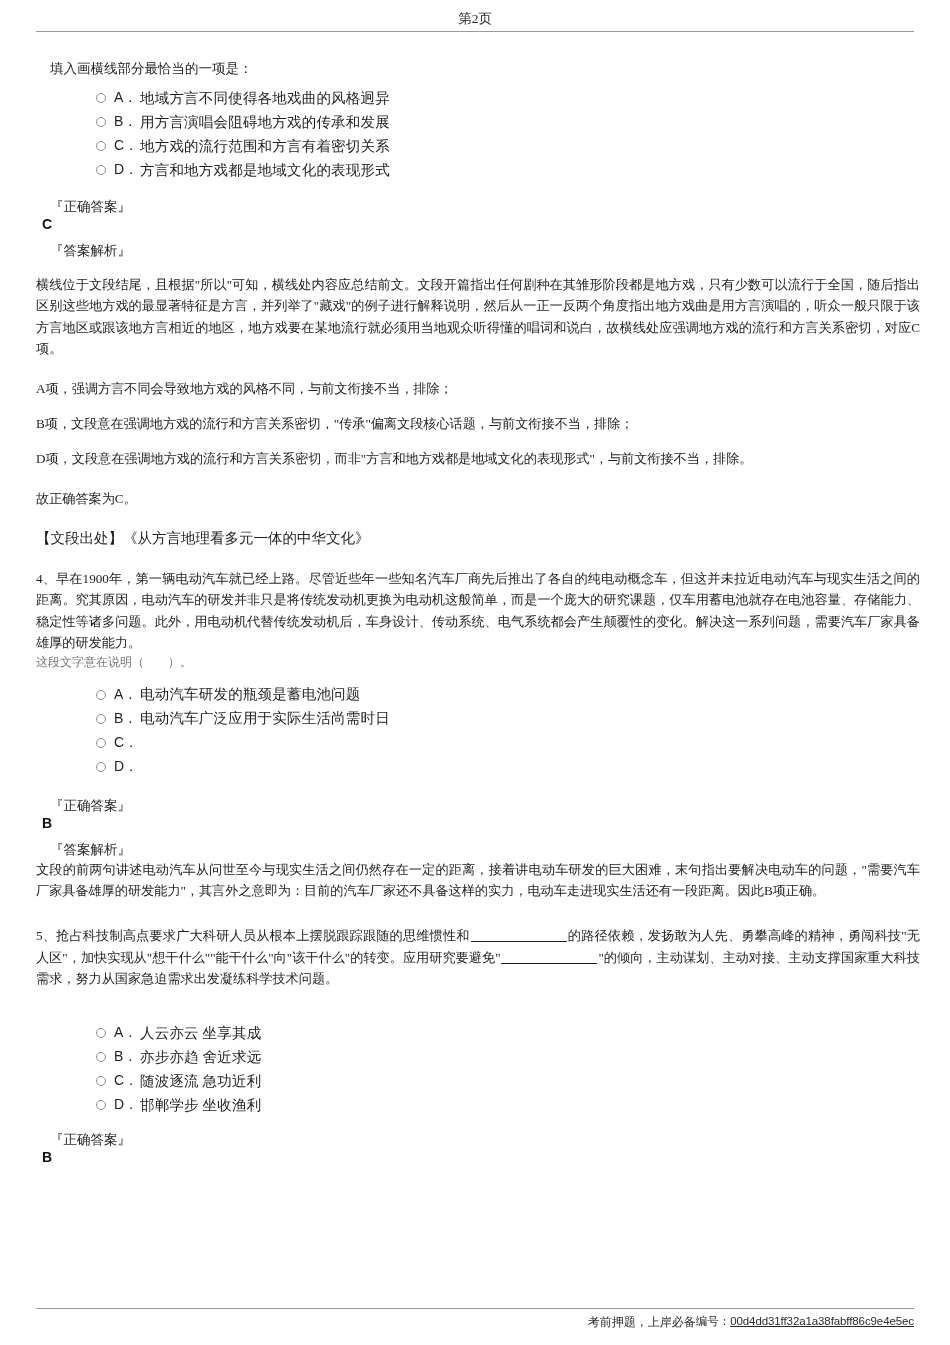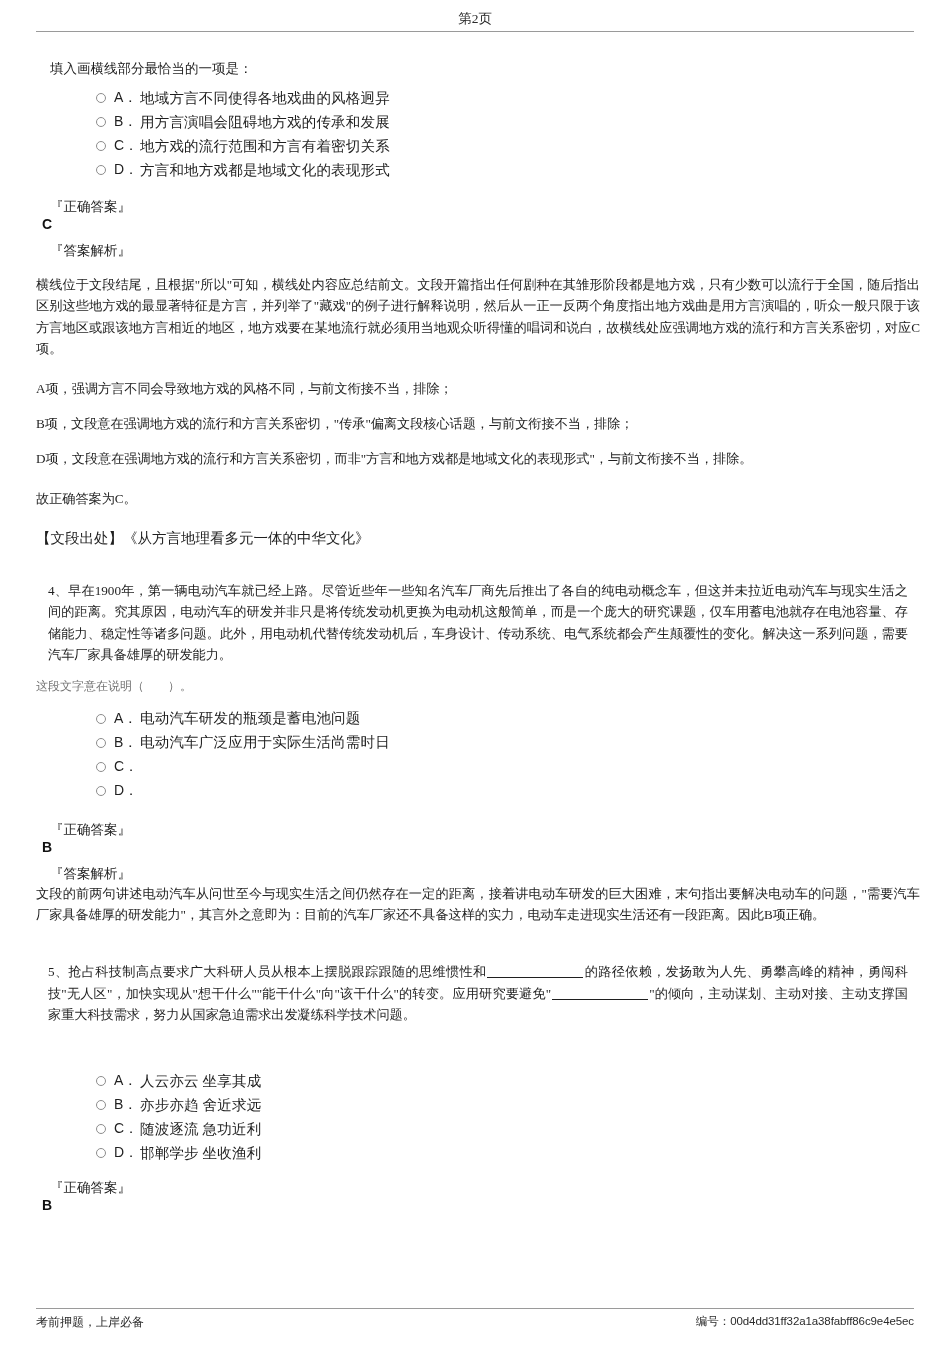--- a/index.html
+++ b/index.html
@@ -44,34 +44,35 @@
     letter-spacing: 0px;
   }
 
   
   .page-footer {
     position: absolute;
     left: 36px;
     bottom: 14px;
     width: 878px;
     display: flex;
-    justify-content: space-between;
+    justify-content: flex-end;
     align-items: flex-start;
     border-top: 1px solid #9a9a9a;
     padding-top: 5px;
     font-size: 12px;
     color: #2a2a2a;
   }
   .footer-right {
     font-family: "Liberation Sans", sans-serif;
     font-size: 11.5px;
   }
   .footer-right .idnum {
     font-family: "Liberation Sans", sans-serif;
     letter-spacing: -0.1px;
+    text-decoration: underline;
   }
 
   
   .content {
     position: absolute;
     left: 36px;
     top: 60px;
     width: 884px;
   }
 
@@ -140,21 +141,21 @@
     font-size: 14.5px;
     margin: 0;
     color: #1f1f1f;
   }
 
   .q-body {
     font-size: 13.2px;
     line-height: 1.62;
     text-align: justify;
     color: #1f1f1f;
-    margin: 12px;
+    margin: 0;
     letter-spacing: -0.05px;
   }
   .q-ask {
     font-size: 12px;
     margin: 0;
     color: #737373;
   }
   .blank-fill {
     display: inline-block;
     width: 96px;

